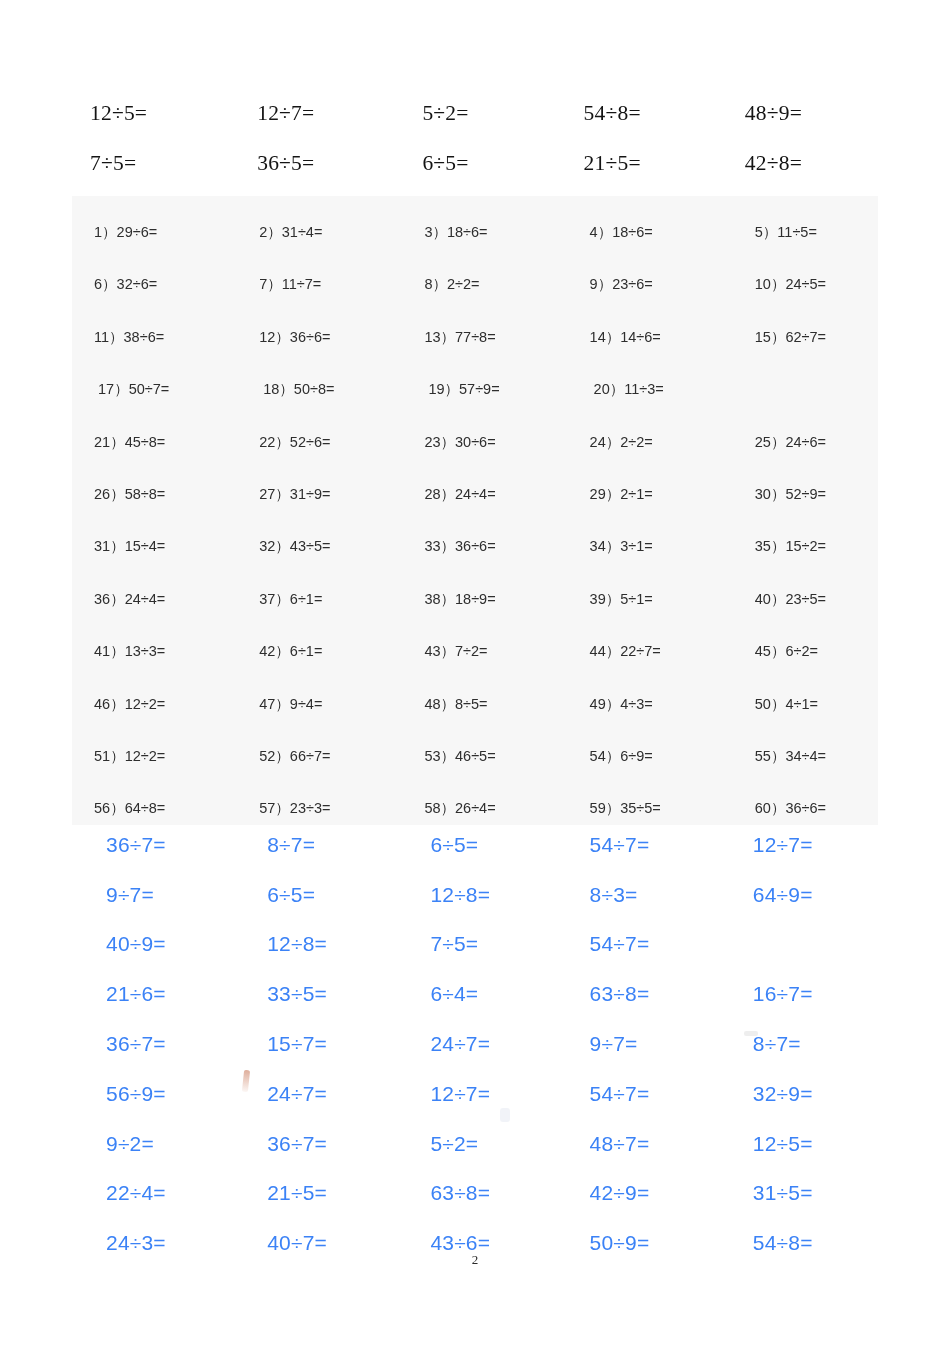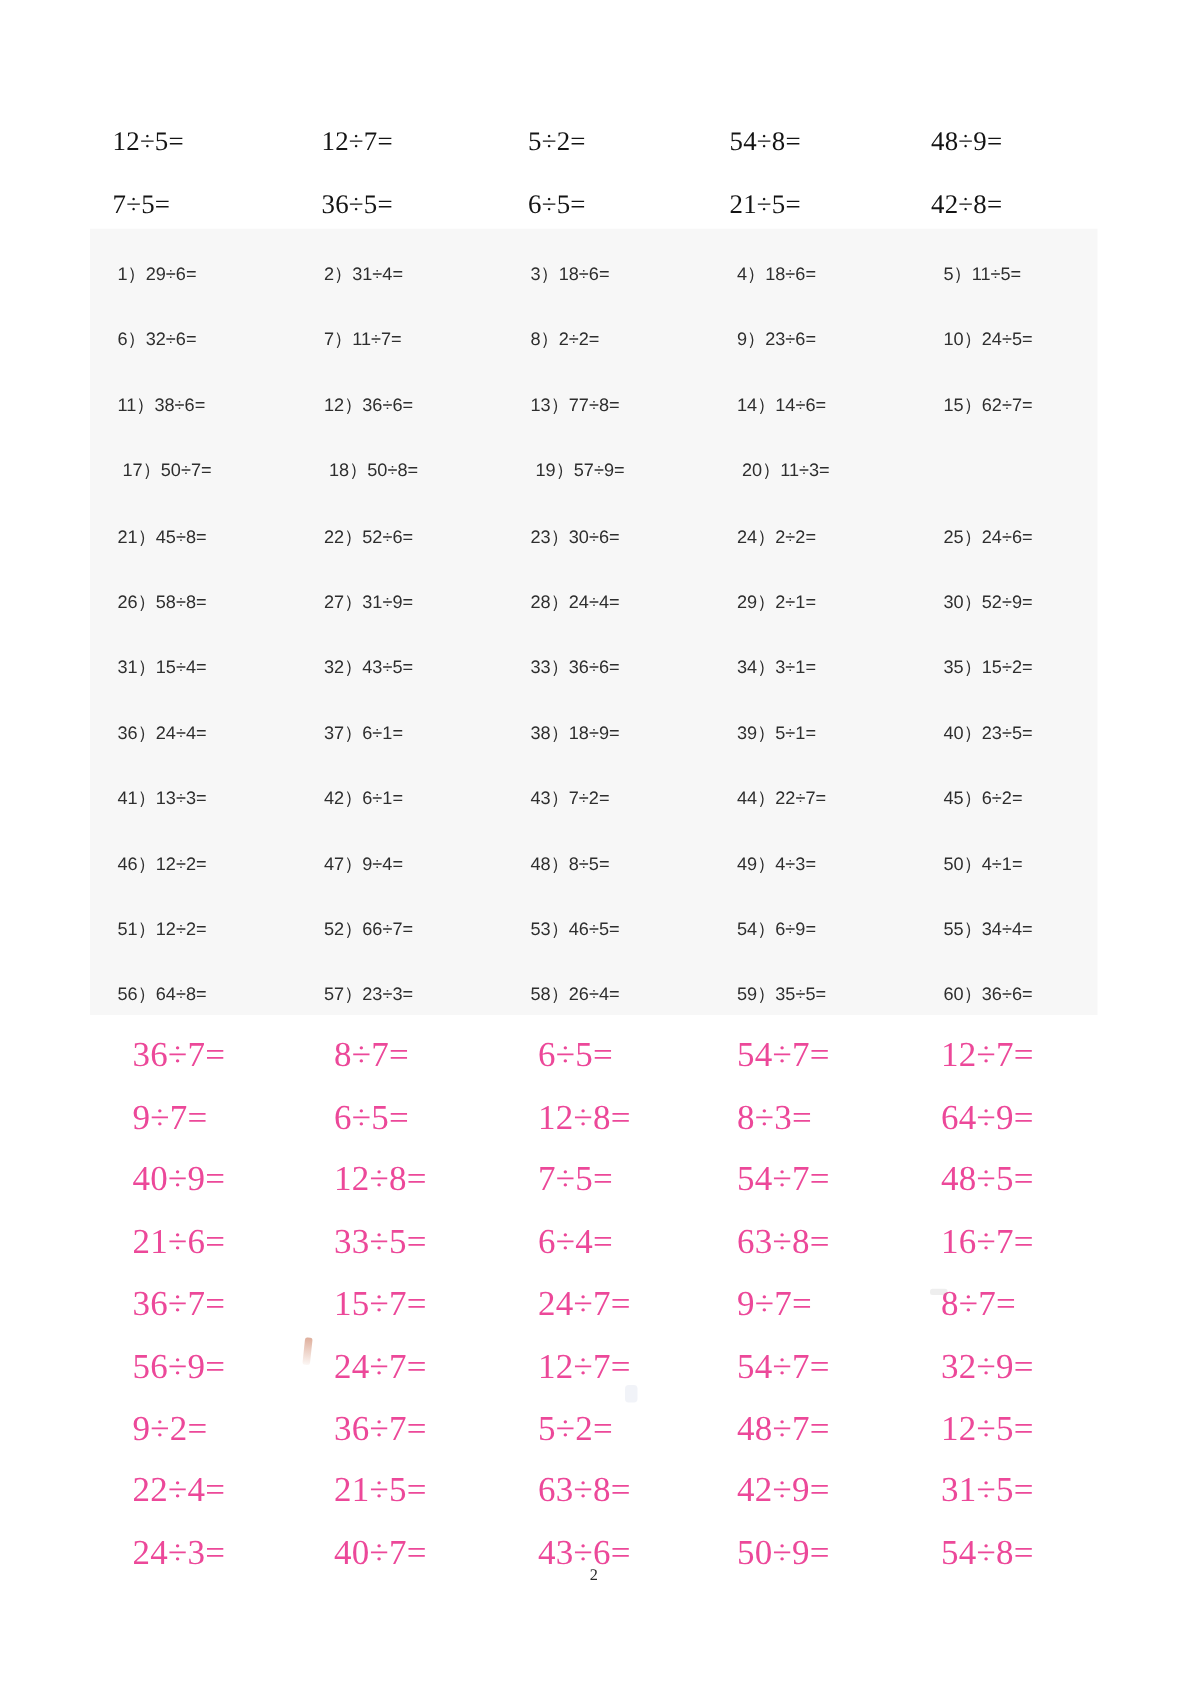--- a/index.html
+++ b/index.html
@@ -51,21 +51,21 @@
   #top-section .c0 { padding-left: 18px; }
   #top-section .c1 { padding-left: 24px; }
   #top-section .c2 { padding-left: 28px; }
   #top-section .c3 { padding-left: 28px; }
   #top-section .c4 { padding-left: 28px; }
 
   
   #shaded-section {
     position: absolute;
     left: 72px;
-    top: 183px;
+    top: 196px;
     width: 806px;
     height: 629px;
     background: #f7f7f7;
     text-decoration: underline;
   }
   #shaded-section .inner {
     position: absolute;
     left: 0;
     top: 0;
     right: 0;
@@ -92,24 +92,24 @@
   #bottom-section {
     position: absolute;
     left: 72px;
     top: 820px;
     width: 806px;
   }
   #bottom-section .row {
     height: 49.8px;
   }
   #bottom-section .cell {
-    font-family: Liberation Serif, serif;
-    font-size: 28px;
+    font-family: Liberation Sans, sans-serif;
+    font-size: 21px;
     letter-spacing: 0.2px;
-    color: #ec4899;
+    color: #3b82f6;
     display: flex;
     align-items: center;
     white-space: nowrap;
   }
   #bottom-section .c0 { padding-left: 34px; }
   #bottom-section .c1 { padding-left: 34px; }
   #bottom-section .c2 { padding-left: 36px; }
   #bottom-section .c3 { padding-left: 34px; }
   #bottom-section .c4 { padding-left: 36px; }
 
@@ -279,21 +279,20 @@
         <div class="cell c1">6÷5=</div>
         <div class="cell c2">12÷8=</div>
         <div class="cell c3">8÷3=</div>
         <div class="cell c4">64÷9=</div>
       </div>
       <div class="grid row">
         <div class="cell c0">40÷9=</div>
         <div class="cell c1">12÷8=</div>
         <div class="cell c2">7÷5=</div>
         <div class="cell c3">54÷7=</div>
-        <div class="cell c4">48÷5=</div>
       </div>
       <div class="grid row">
         <div class="cell c0">21÷6=</div>
         <div class="cell c1">33÷5=</div>
         <div class="cell c2">6÷4=</div>
         <div class="cell c3">63÷8=</div>
         <div class="cell c4">16÷7=</div>
       </div>
       <div class="grid row">
         <div class="cell c0">36÷7=</div>

